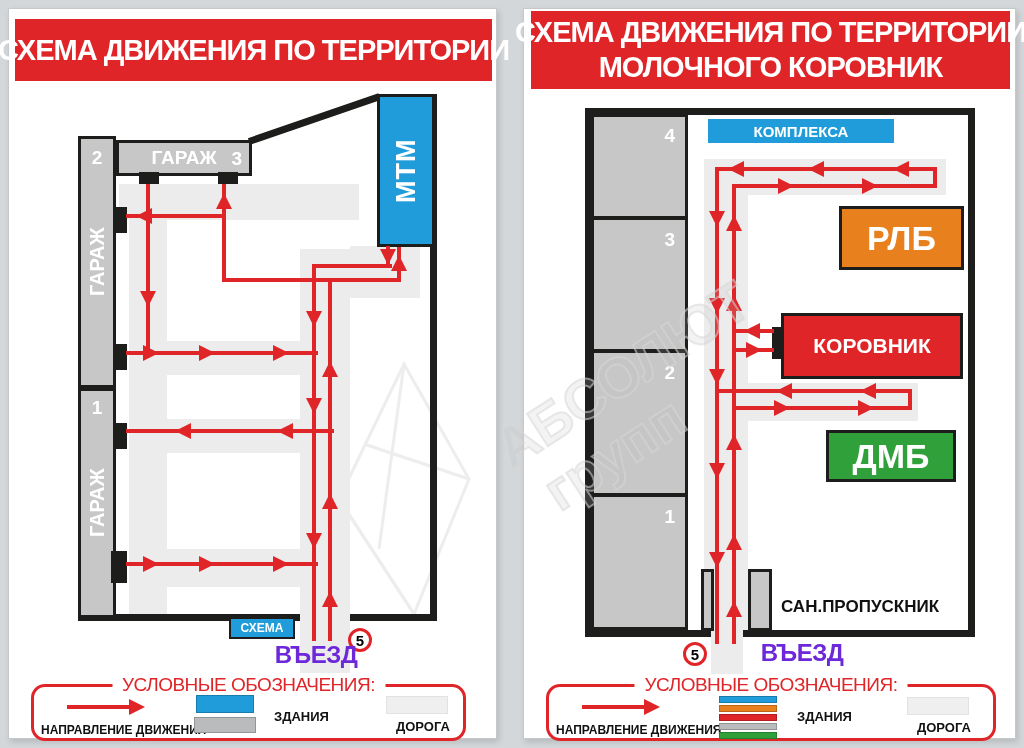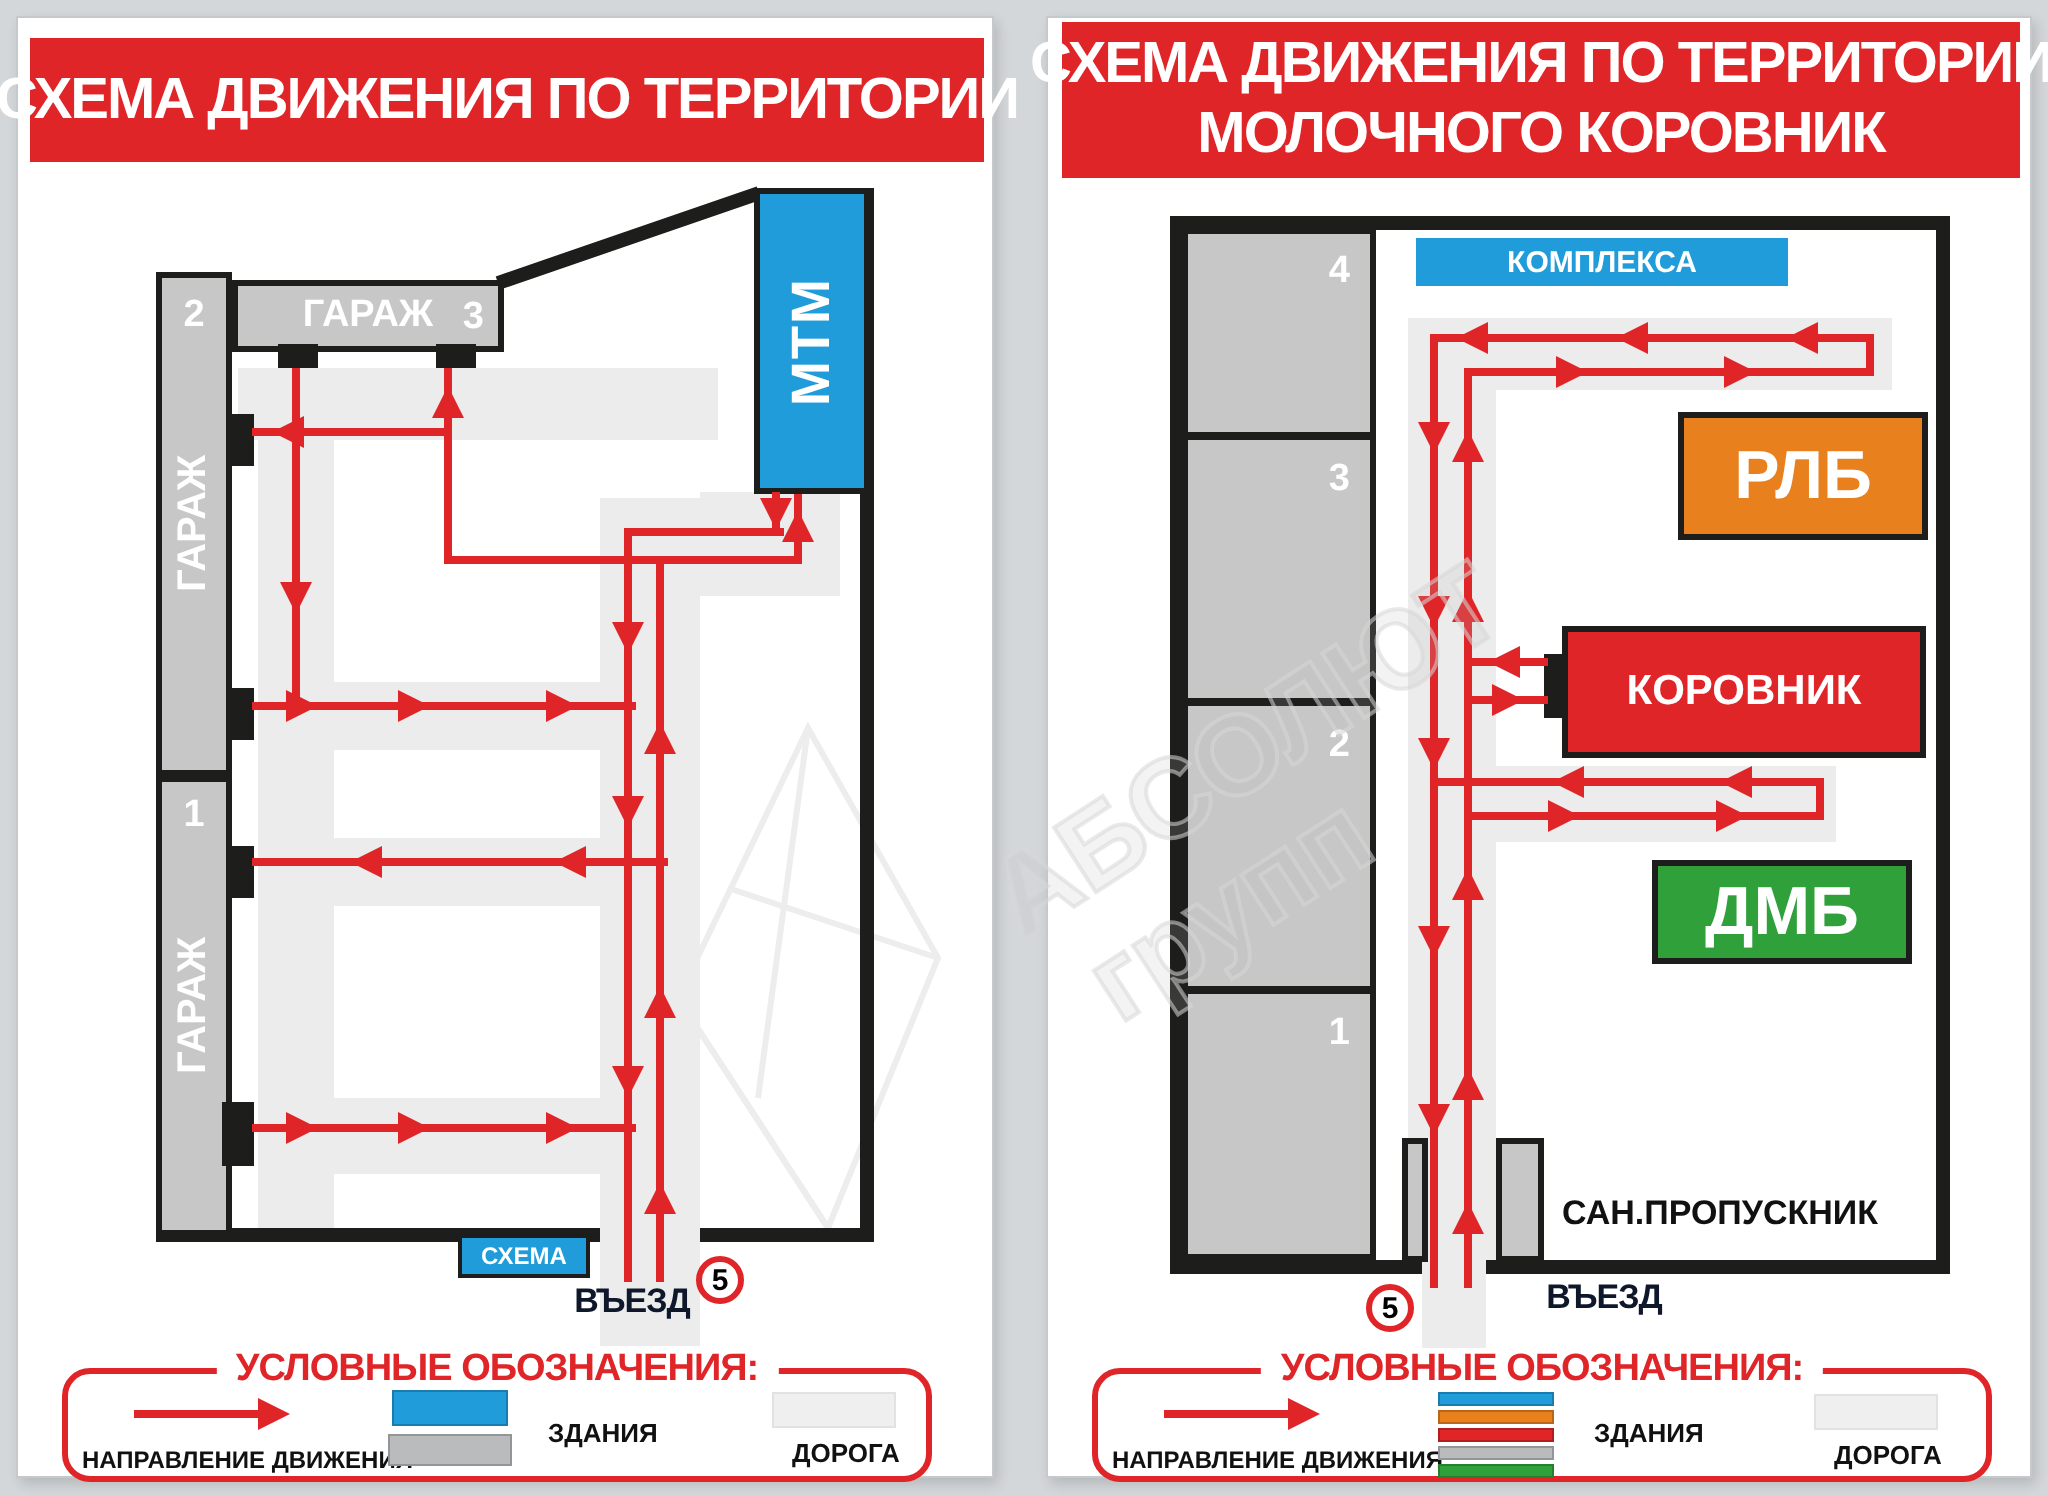--- a/index.html
+++ b/index.html
@@ -21,23 +21,23 @@
   .gate{position:absolute;background:var(--ink);z-index:3}
   .rl{position:absolute;background:var(--red);z-index:4}
   .ah{position:absolute;width:0;height:0;z-index:4}
   .ah.r{border-top:8px solid transparent;border-bottom:8px solid transparent;border-left:16px solid var(--red)}
   .ah.l{border-top:8px solid transparent;border-bottom:8px solid transparent;border-right:16px solid var(--red)}
   .ah.u{border-left:8px solid transparent;border-right:8px solid transparent;border-bottom:16px solid var(--red)}
   .ah.d{border-left:8px solid transparent;border-right:8px solid transparent;border-top:16px solid var(--red)}
   .vtext{writing-mode:vertical-rl;transform:rotate(180deg);display:flex;align-items:center;justify-content:center;width:100%;height:100%}
   .badge-blue{position:absolute;background:var(--blue);border:2px solid var(--ink);color:#fff;font-weight:bold;display:flex;align-items:center;justify-content:center;z-index:5}
   .speed{position:absolute;width:24px;height:24px;border:3px solid var(--red);border-radius:50%;background:#fff;color:#000;font-weight:bold;font-size:15px;display:flex;align-items:center;justify-content:center;z-index:6}
-  .entr{position:absolute;color:#0f172a;font-weight:bold;font-size:17px;text-align:center;z-index:6;letter-spacing:-.5px}
+  .entr{position:absolute;color:#6d28d9;font-weight:bold;font-size:24px;text-align:center;z-index:6;letter-spacing:-.5px}
   .legend{position:absolute;border:3px solid var(--red);border-radius:14px;background:#fff;z-index:7}
-  .legend .ltitle{position:absolute;top:-13px;left:50%;transform:translateX(-50%);background:#fff;padding:0 10px;color:var(--red);font-weight:bold;font-size:19px;letter-spacing:-.5px;white-space:nowrap}
+  .legend .ltitle{position:absolute;top:-13px;left:50%;transform:translateX(-50%);background:#fff;padding:0 10px;color:var(--red);font-weight:normal;font-size:19px;letter-spacing:-.5px;white-space:nowrap}
   .lbl{position:absolute;color:#111;font-weight:bold;font-size:12px;white-space:nowrap}
   .sw{position:absolute;border:1px solid rgba(0,0,0,.2)}
   .num{font-size:19px;color:#fff;font-weight:bold}
   .wm-text{position:absolute;z-index:6;transform:rotate(-33deg);font-weight:bold;font-size:56px;line-height:62px;color:rgba(190,190,190,.18);-webkit-text-stroke:2px rgba(215,215,215,.55);pointer-events:none;white-space:nowrap}
   .wm-svg{position:absolute;z-index:1;pointer-events:none}
   .big-label{position:absolute;border:3px solid var(--ink);color:#fff;font-weight:bold;display:flex;align-items:center;justify-content:center;z-index:3}
 </style>
 </head>
 <body>
 

